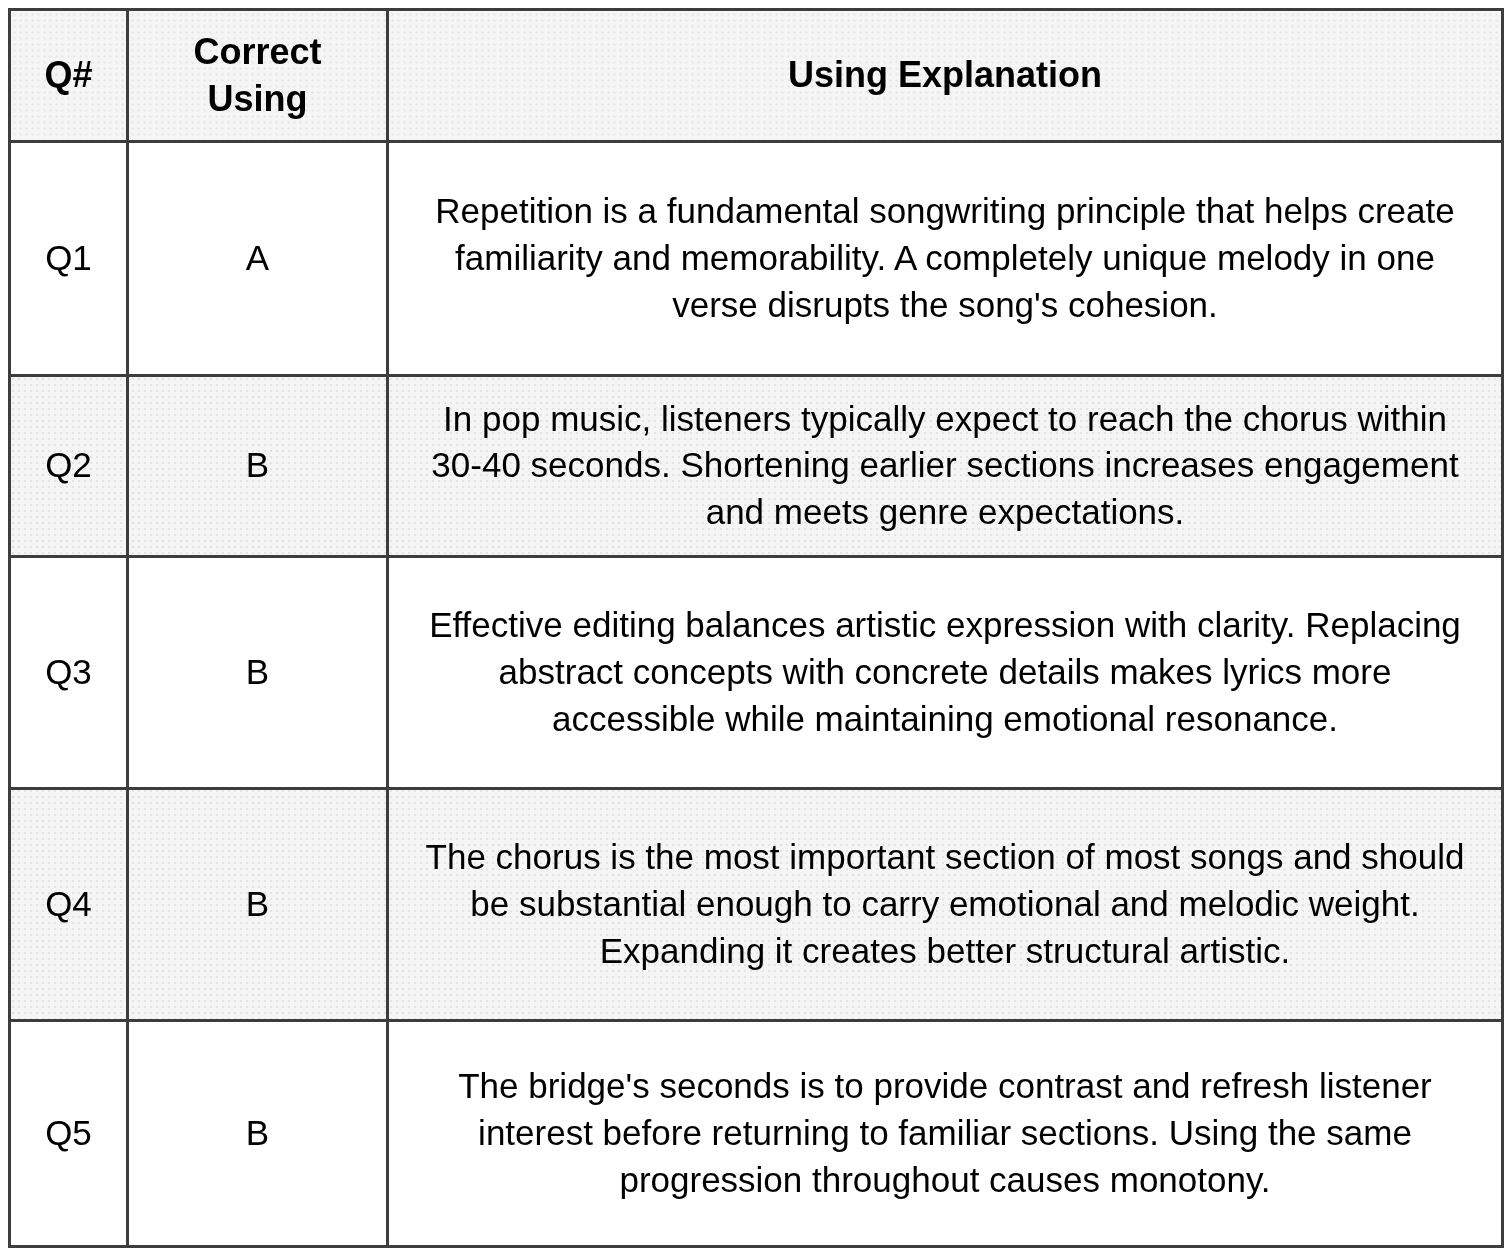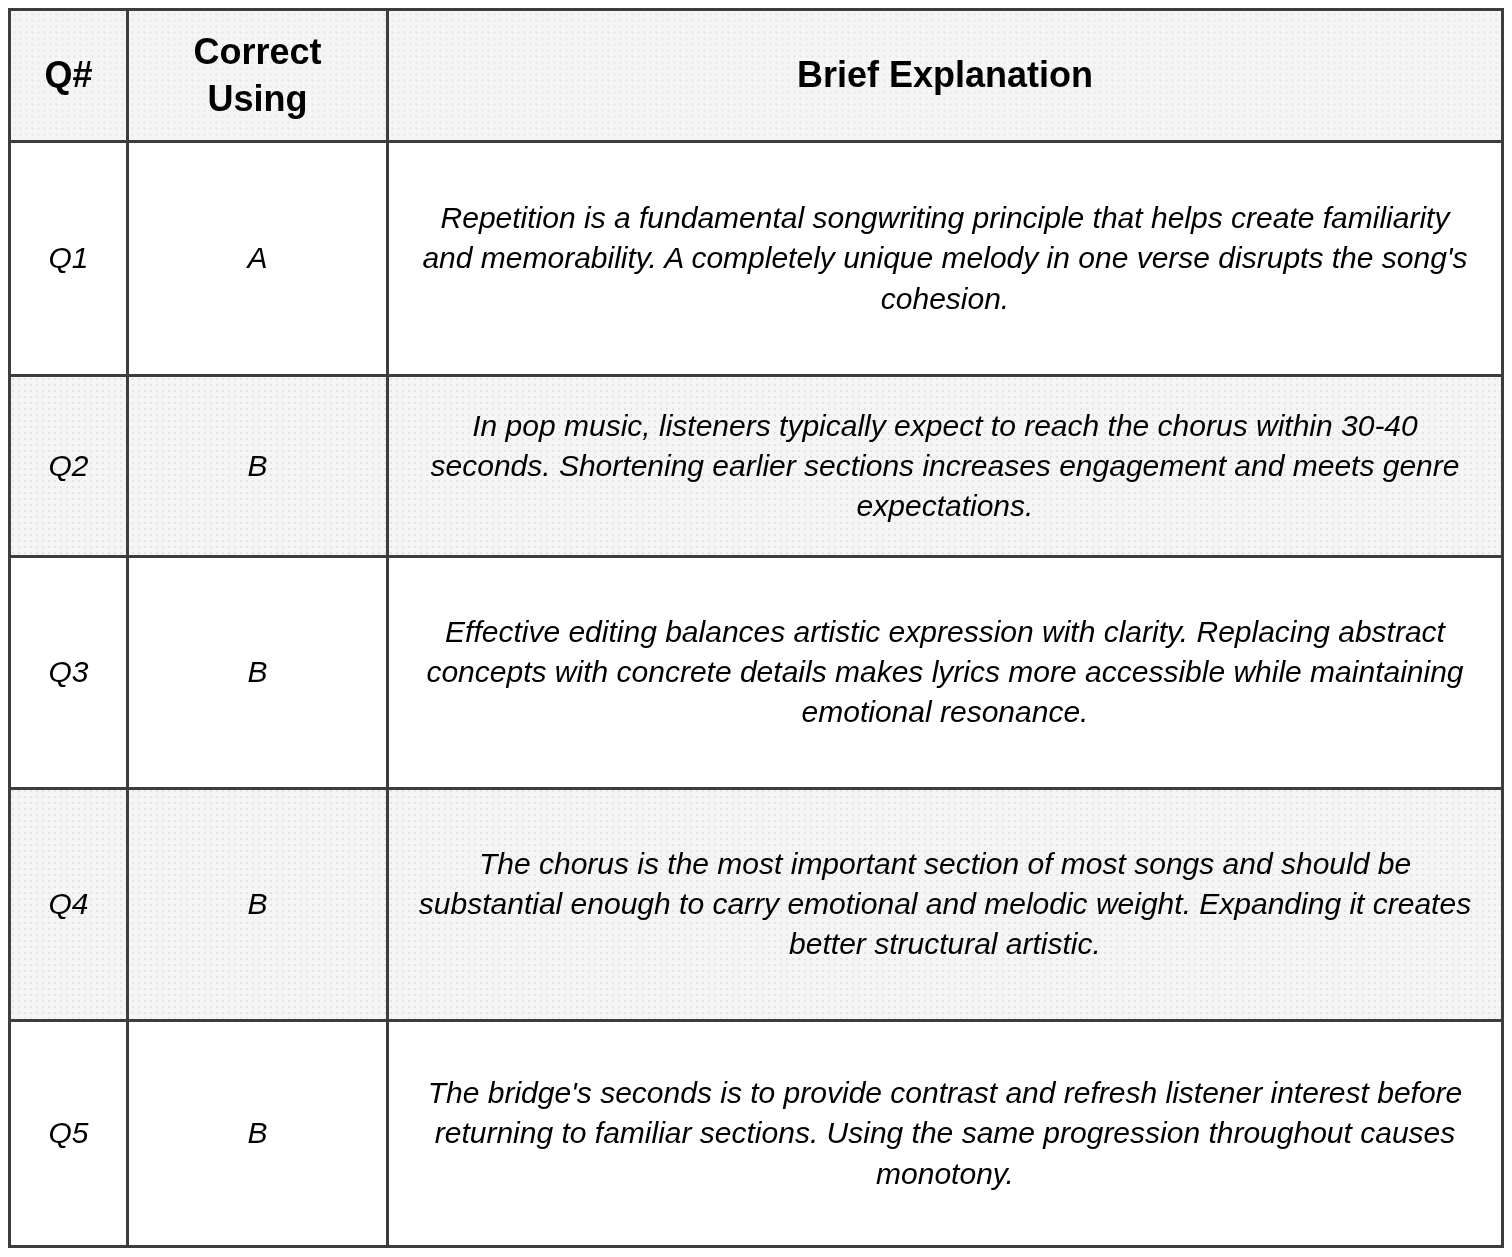--- a/index.html
+++ b/index.html
@@ -43,23 +43,22 @@
   thead tr { height: 132px; }
   th {
     font-size: 36px;
     font-weight: bold;
     line-height: 1.3;
     padding: 0 24px;
   }
   th.qnum-h { padding: 0 8px; }
 
   td {
-    font-size: 30px;
+    font-size: 35px;
     line-height: 1.34;
-    font-style: italic;
   }
   td.expl { padding: 10px 26px; }
   td.qnum, td.answer { padding: 0 8px; }
 
   tbody tr:nth-child(1) { height: 231px; }
   tbody tr:nth-child(2) { height: 178px; }
   tbody tr:nth-child(3) { height: 229px; }
   tbody tr:nth-child(4) { height: 229px; }
   tbody tr:nth-child(5) { height: 223px; }
 </style>
@@ -70,21 +69,21 @@
   <table class="answer-key">
     <colgroup>
       <col class="c-qnum">
       <col class="c-answer">
       <col class="c-expl">
     </colgroup>
     <thead>
       <tr>
         <th class="shaded qnum-h">Q#</th>
         <th class="shaded">Correct Using</th>
-        <th class="shaded">Brief Explanation</th>
+        <th class="shaded">Using Explanation</th>
       </tr>
     </thead>
     <tbody>
       <tr>
         <td class="qnum">Q1</td>
         <td class="answer">A</td>
         <td class="expl">Repetition is a fundamental songwriting principle that helps create familiarity and memorability. A completely unique melody in one verse disrupts the song's cohesion.</td>
       </tr>
       <tr class="shaded">
         <td class="qnum">Q2</td>

